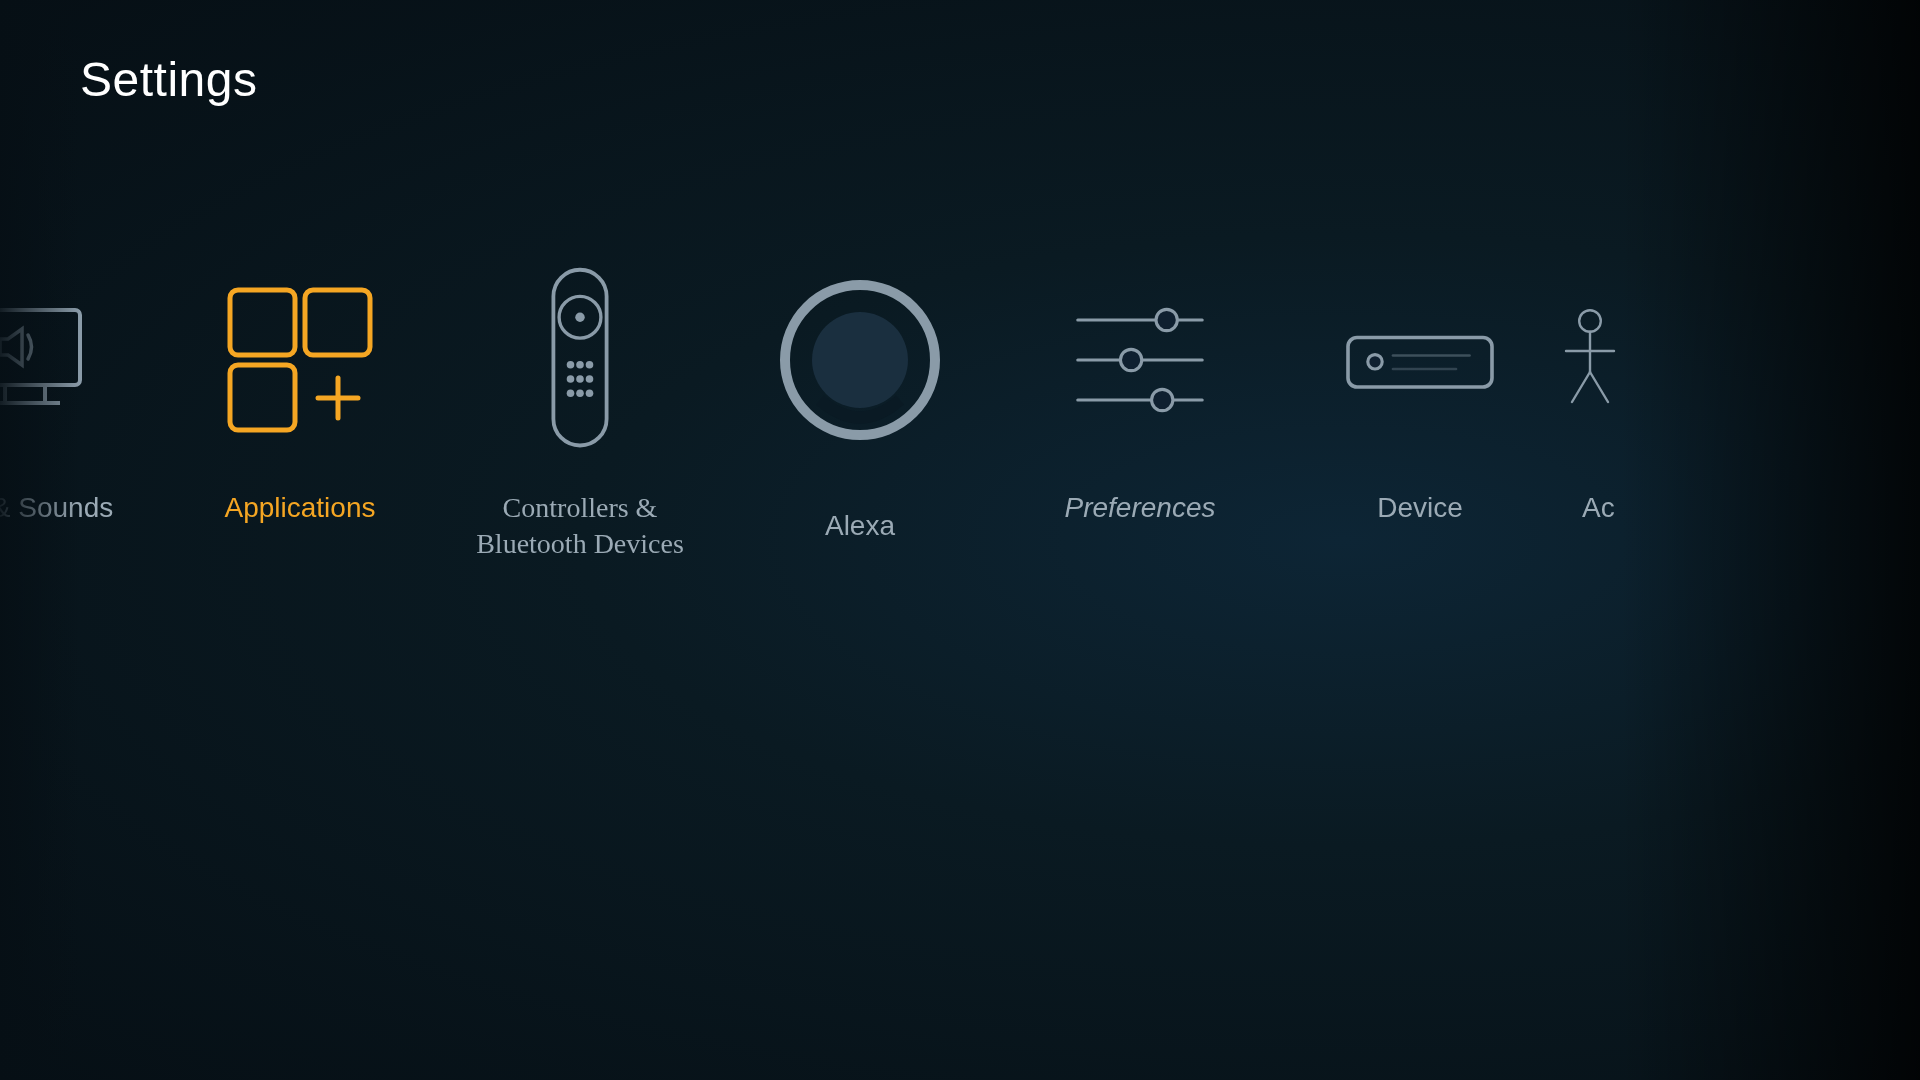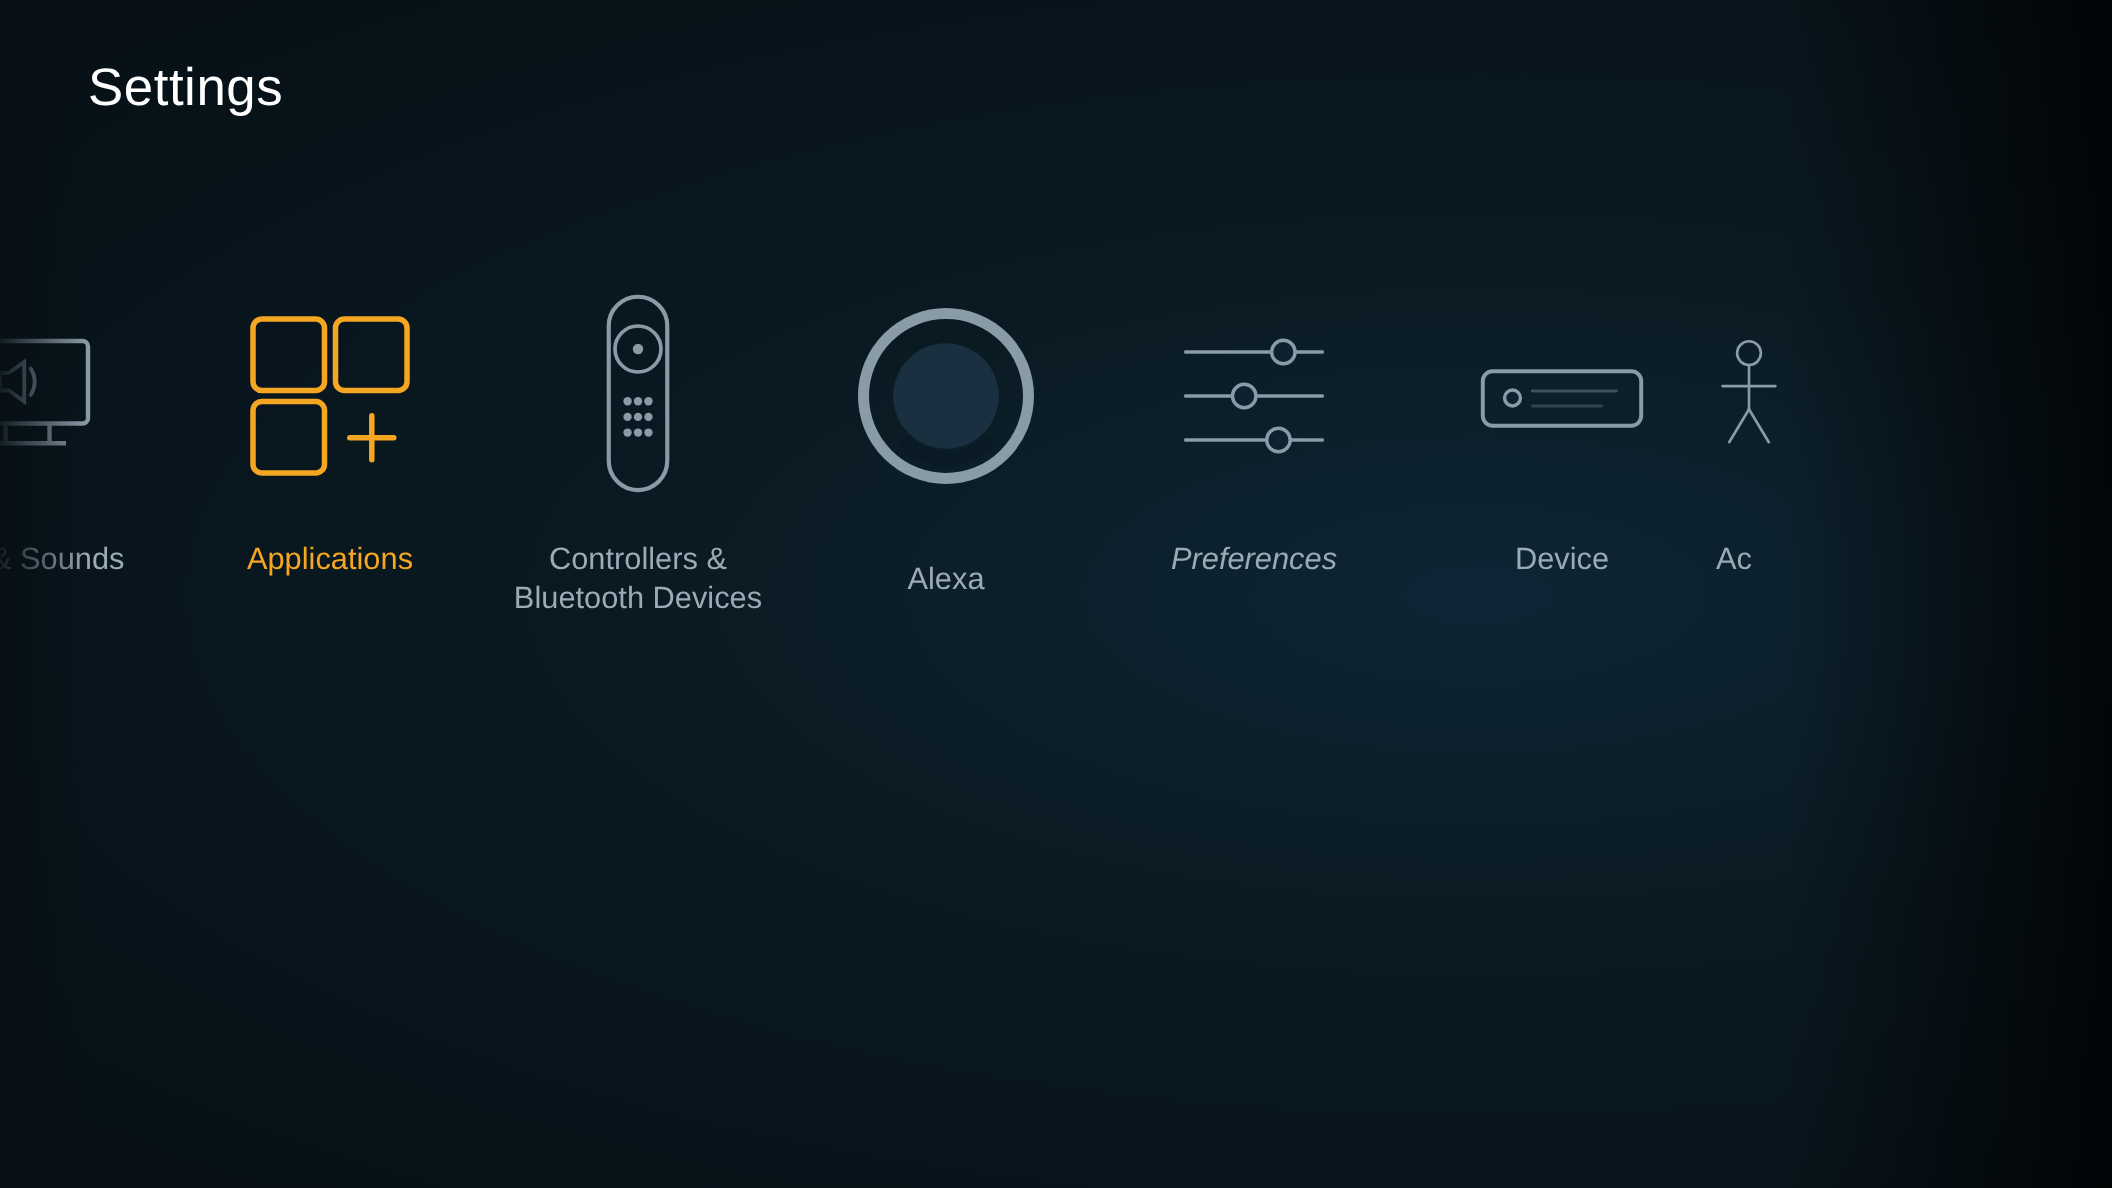--- a/index.html
+++ b/index.html
@@ -208,21 +208,21 @@
         <circle cx="40" cy="105" r="4" fill="#8a9ba8"></circle>
         <circle cx="50" cy="105" r="4" fill="#8a9ba8"></circle>
         <circle cx="30" cy="120" r="4" fill="#8a9ba8"></circle>
         <circle cx="40" cy="120" r="4" fill="#8a9ba8"></circle>
         <circle cx="50" cy="120" r="4" fill="#8a9ba8"></circle>
         <circle cx="30" cy="135" r="4" fill="#8a9ba8"></circle>
         <circle cx="40" cy="135" r="4" fill="#8a9ba8"></circle>
         <circle cx="50" cy="135" r="4" fill="#8a9ba8"></circle>
       </svg>
     </div>
-    <div class="setting-label inactive" style="white-space: pre-line;">Controllers &amp;<br>Bluetooth Devices</div>
+    <div class="setting-label inactive" style="white-space: pre-line; font-family: Liberation Serif, serif;">Controllers &amp;<br>Bluetooth Devices</div>
   </div>
 
   <div class="setting-item" style="width: 280px; gap: 48px;">
     <div class="setting-icon alexa-icon">
       <svg viewBox="0 0 180 180" width="180" height="180" fill="none" xmlns="http://www.w3.org/2000/svg">
 
         <circle cx="90" cy="90" r="75" stroke="#8a9ba8" stroke-width="10" fill="none"></circle>
 
         <circle cx="90" cy="90" r="48" fill="#1a2f3f"></circle>
 
@@ -274,16 +274,16 @@
         <circle cx="50" cy="25" r="18" stroke="#8a9ba8" stroke-width="4" fill="none"></circle>
 
         <line x1="50" y1="43" x2="50" y2="110" stroke="#8a9ba8" stroke-width="4" stroke-linecap="round"></line>
 
         <line x1="10" y1="75" x2="90" y2="75" stroke="#8a9ba8" stroke-width="4" stroke-linecap="round"></line>
 
         <line x1="50" y1="110" x2="20" y2="160" stroke="#8a9ba8" stroke-width="4" stroke-linecap="round"></line>
         <line x1="50" y1="110" x2="80" y2="160" stroke="#8a9ba8" stroke-width="4" stroke-linecap="round"></line>
       </svg>
     </div>
-    <div class="setting-label inactive" style="white-space: nowrap; overflow: hidden;">Ac</div>
+    <div class="setting-label inactive" style="white-space: nowrap; overflow: hidden; margin-left: 22px;">Ac</div>
   </div>
 
 </div>
 
 </body></html>

